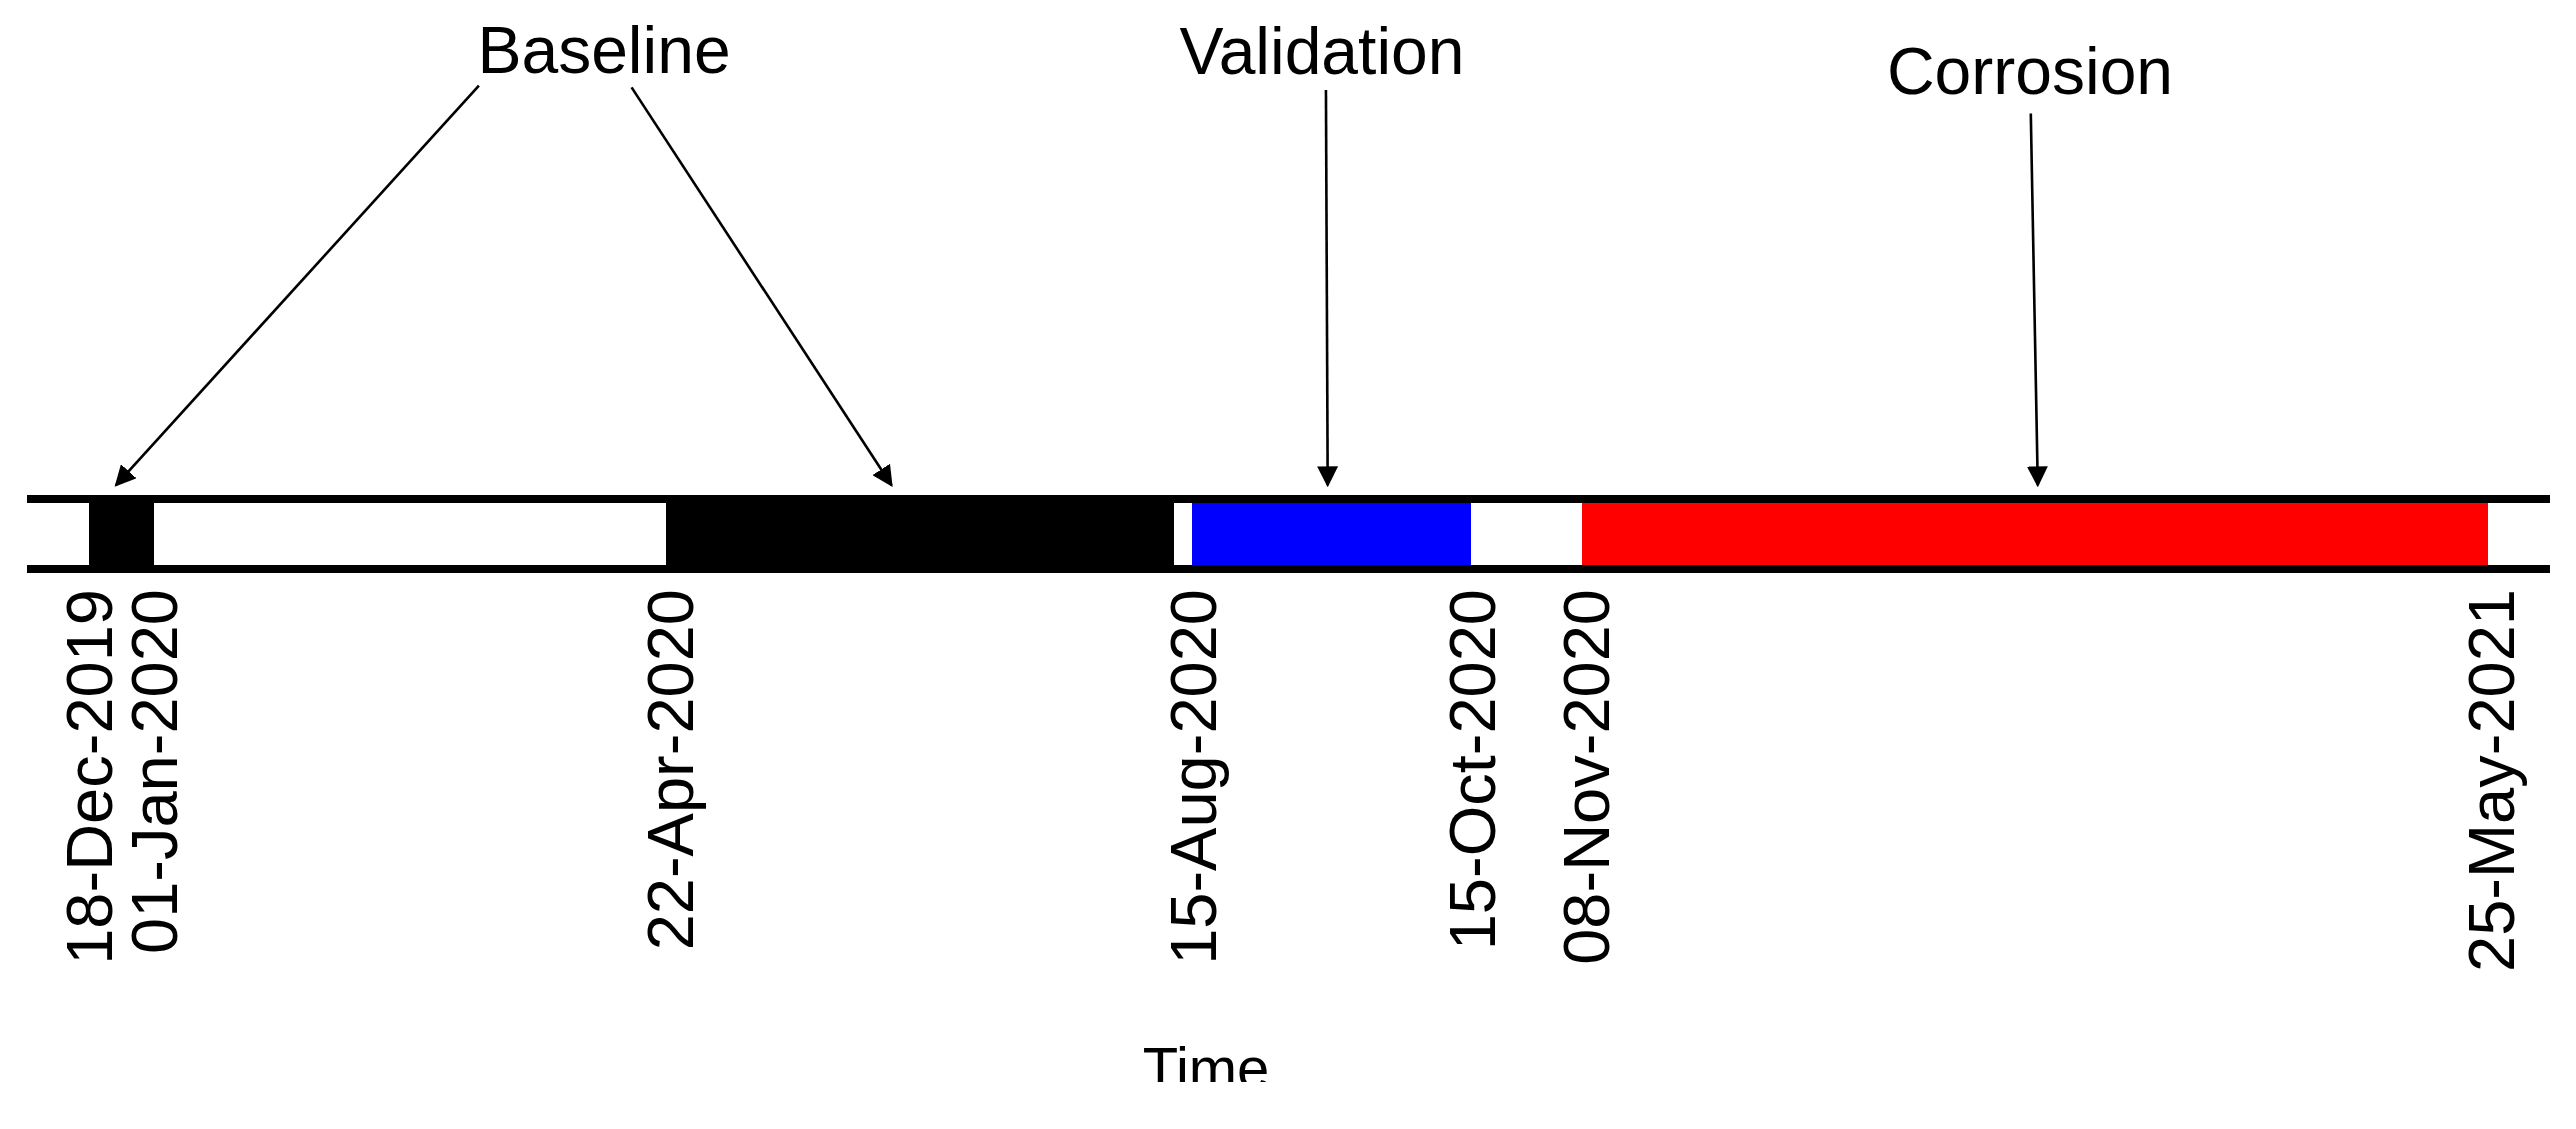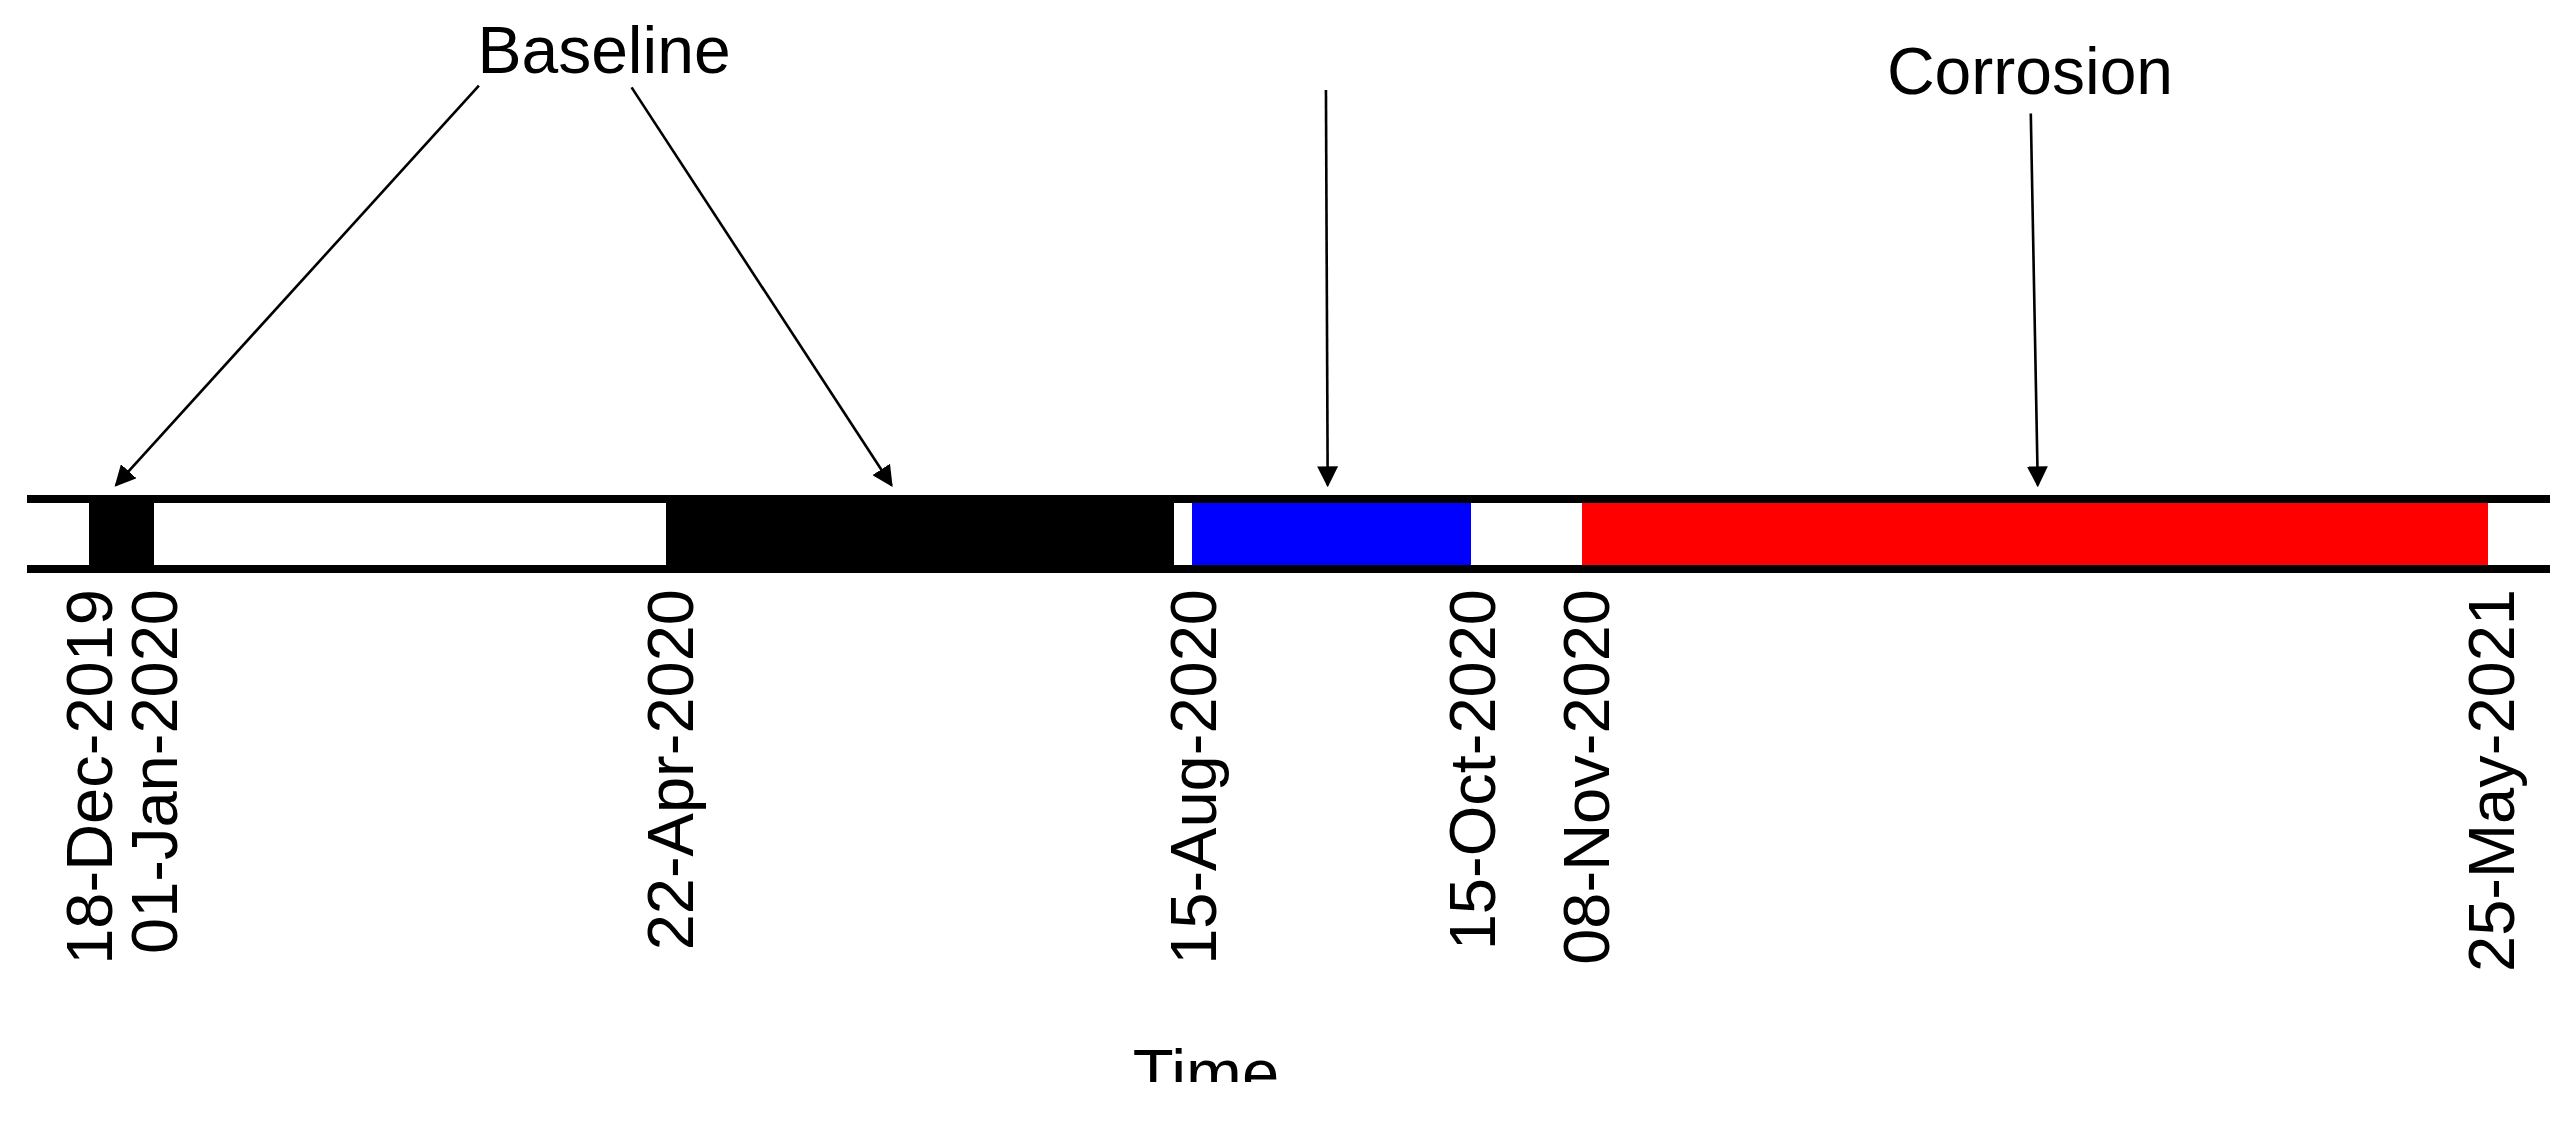--- a/index.html
+++ b/index.html
@@ -22,29 +22,30 @@
   .tick{
     position:absolute;
     top:589px;
     writing-mode:vertical-rl;
     transform:translateX(-50%) rotate(180deg);
     font-size:65px;line-height:1;white-space:nowrap;
   }
   .xlabel{
     position:absolute;
     transform:translateX(-50%);
-    font-size:67px;line-height:1;white-space:nowrap;
+    font-size:58px;line-height:1;white-space:nowrap;
   }
 </style>
 </head>
 <body>
 
 <div id="canvas">
 
   <div class="ann" style="left:604px;top:17.4px;">Baseline</div>
+  <div class="ann" style="left:1322px;top:18.3px;">Validation</div>
   <div class="ann" style="left:2030px;top:38px;text-align:right;">Corrosion</div>
 
   <svg id="arrow-layer" width="2576" height="1130" viewBox="0 0 2953 1295">
     <defs>
       <marker id="ah" viewBox="0 0 10 10" refX="9" refY="5" markerWidth="8" markerHeight="8" orient="auto">
         <path d="M0,0 L10,5 L0,10 z" fill="#000000"></path>
       </marker>
     </defs>
     <line x1="549" y1="98" x2="133" y2="556" stroke="#000000" stroke-width="3" marker-end="url(#ah)"></line>
     <line x1="724" y1="100" x2="1022" y2="556" stroke="#000000" stroke-width="3" marker-end="url(#ah)"></line>

